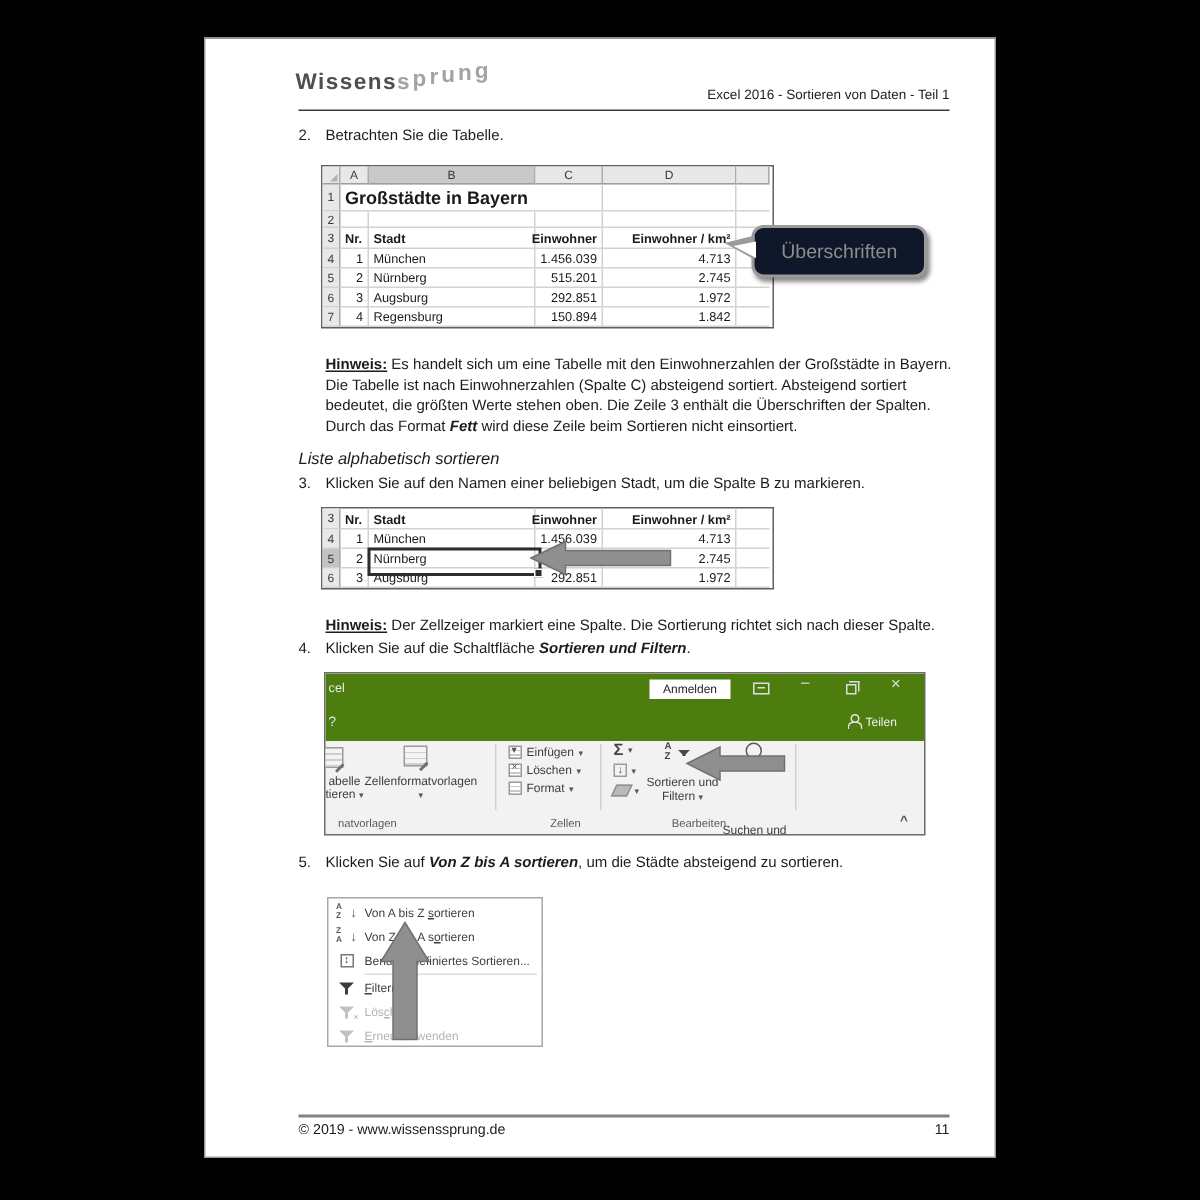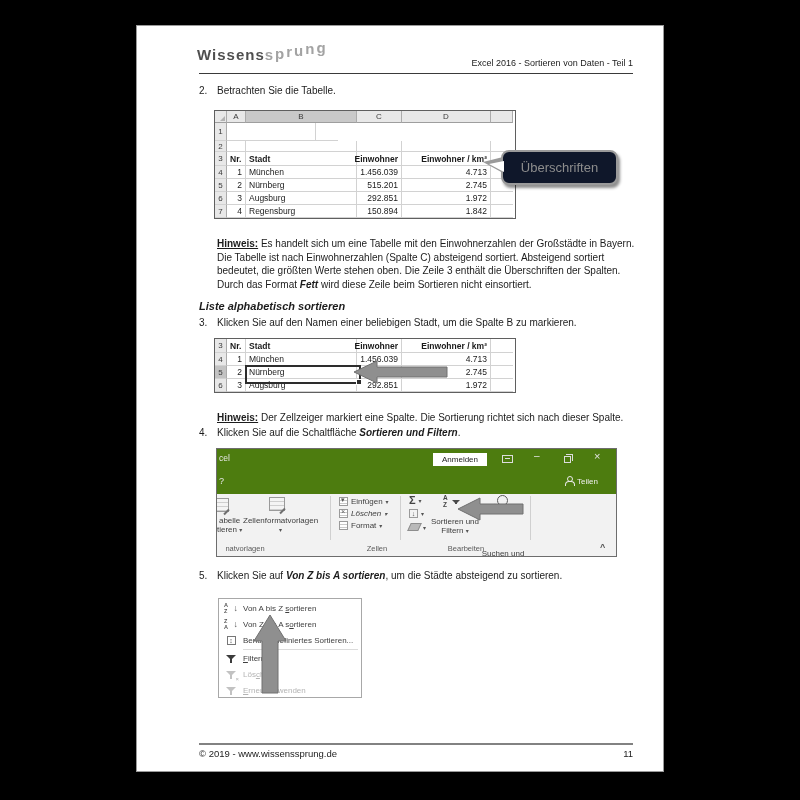--- a/index.html
+++ b/index.html
@@ -11,21 +11,21 @@
   
   .logo{left:60px;top:20px;font-size:15px;font-weight:bold;color:#4f4f4f;letter-spacing:1px;white-space:nowrap;}
   .logo .lt{color:#a3a3a3;letter-spacing:2px;}
   .doc-title{right:30px;top:32px;font-size:9px;color:#1c1c1c;}
   .hrule{left:62px;right:30px;top:47px;border-top:1px solid #3a3a3a;height:0;}
   .step{display:flex;font-size:10px;color:#1c1c1c;line-height:13px;}
   .step .no{width:18px;flex:none;}
   .body-txt{font-size:10px;color:#1c1c1c;line-height:13.5px;}
   .hint-label{font-weight:bold;text-decoration:underline;}
   .em{font-weight:bold;font-style:italic;}
-  .sec-head{font-size:11px;font-weight:bold;font-style:italic;color:#1c1c1c;}
+  .sec-head{font-size:11px;font-weight:normal;font-style:italic;color:#1c1c1c;}
   .frule{left:62px;right:30px;top:717px;border-top:2px solid #828282;height:0;}
   .footer-txt{font-size:9.5px;color:#1c1c1c;}
   .flink{}
   
   .ss{position:absolute;background:#fff;border:1px solid #5f5f5f;font-size:8.5px;color:#1a1a1a;}
   .xrow{display:flex;}
   .xc{box-sizing:border-box;border-right:1px solid #d2d2d2;border-bottom:1px solid #d2d2d2;
       padding:0 3px;display:flex;align-items:center;white-space:nowrap;overflow:visible;}
   .w0{width:12px}.w1{width:19px}.w2{width:111px}.w3{width:45px}.w4{width:89px}.w5{width:22px;border-right:none}
   .hdr{background:#e8e8e8;justify-content:center;color:#3a3a3a;font-size:8px;padding:0;
@@ -135,20 +135,21 @@
     <div class="xrow" style="height:12px">
       <div class="xc w0 hdr corner"></div>
       <div class="xc w1 hdr">A</div>
       <div class="xc w2 hdr hdrB">B</div>
       <div class="xc w3 hdr">C</div>
       <div class="xc w4 hdr">D</div>
       <div class="xc w5 hdr"></div>
     </div>
     <div class="xrow" style="height:18px">
       <div class="xc w0 rhd">1</div>
+      <div class="xc ss-title" style="width:175px">Großstädte in Bayern</div>
       <div class="xc w4"></div>
       <div class="xc w5"></div>
     </div>
     <div class="xrow" style="height:11px">
       <div class="xc w0 rhd">2</div>
       <div class="xc w1"></div>
           <div class="xc w2"></div>
       <div class="xc w3"></div>
           <div class="xc w4"></div>
       <div class="xc w5"></div>
@@ -283,21 +284,21 @@
     </div>
     <div class="vdiv" style="left:113px;"></div>
 
     <div class="rib-small" style="left:122px;top:48px;">
       <span class="mini-box">
             <span class="mini-mark">▾</span>
           </span>
       <span>Einfügen</span>
       <span class="caret">▾</span>
     </div>
-    <div class="rib-small" style="left:122px;top:60px;font-style:italic;">
+    <div class="rib-small" style="left:122px;top:60px;">
       <span class="mini-box">
             <span class="mini-mark">×</span>
           </span>
       <span>Löschen</span>
       <span class="caret">▾</span>
     </div>
     <div class="rib-small" style="left:122px;top:72px;">
       <span class="mini-box"></span>
       <span>Format</span>
       <span class="caret">▾</span>

